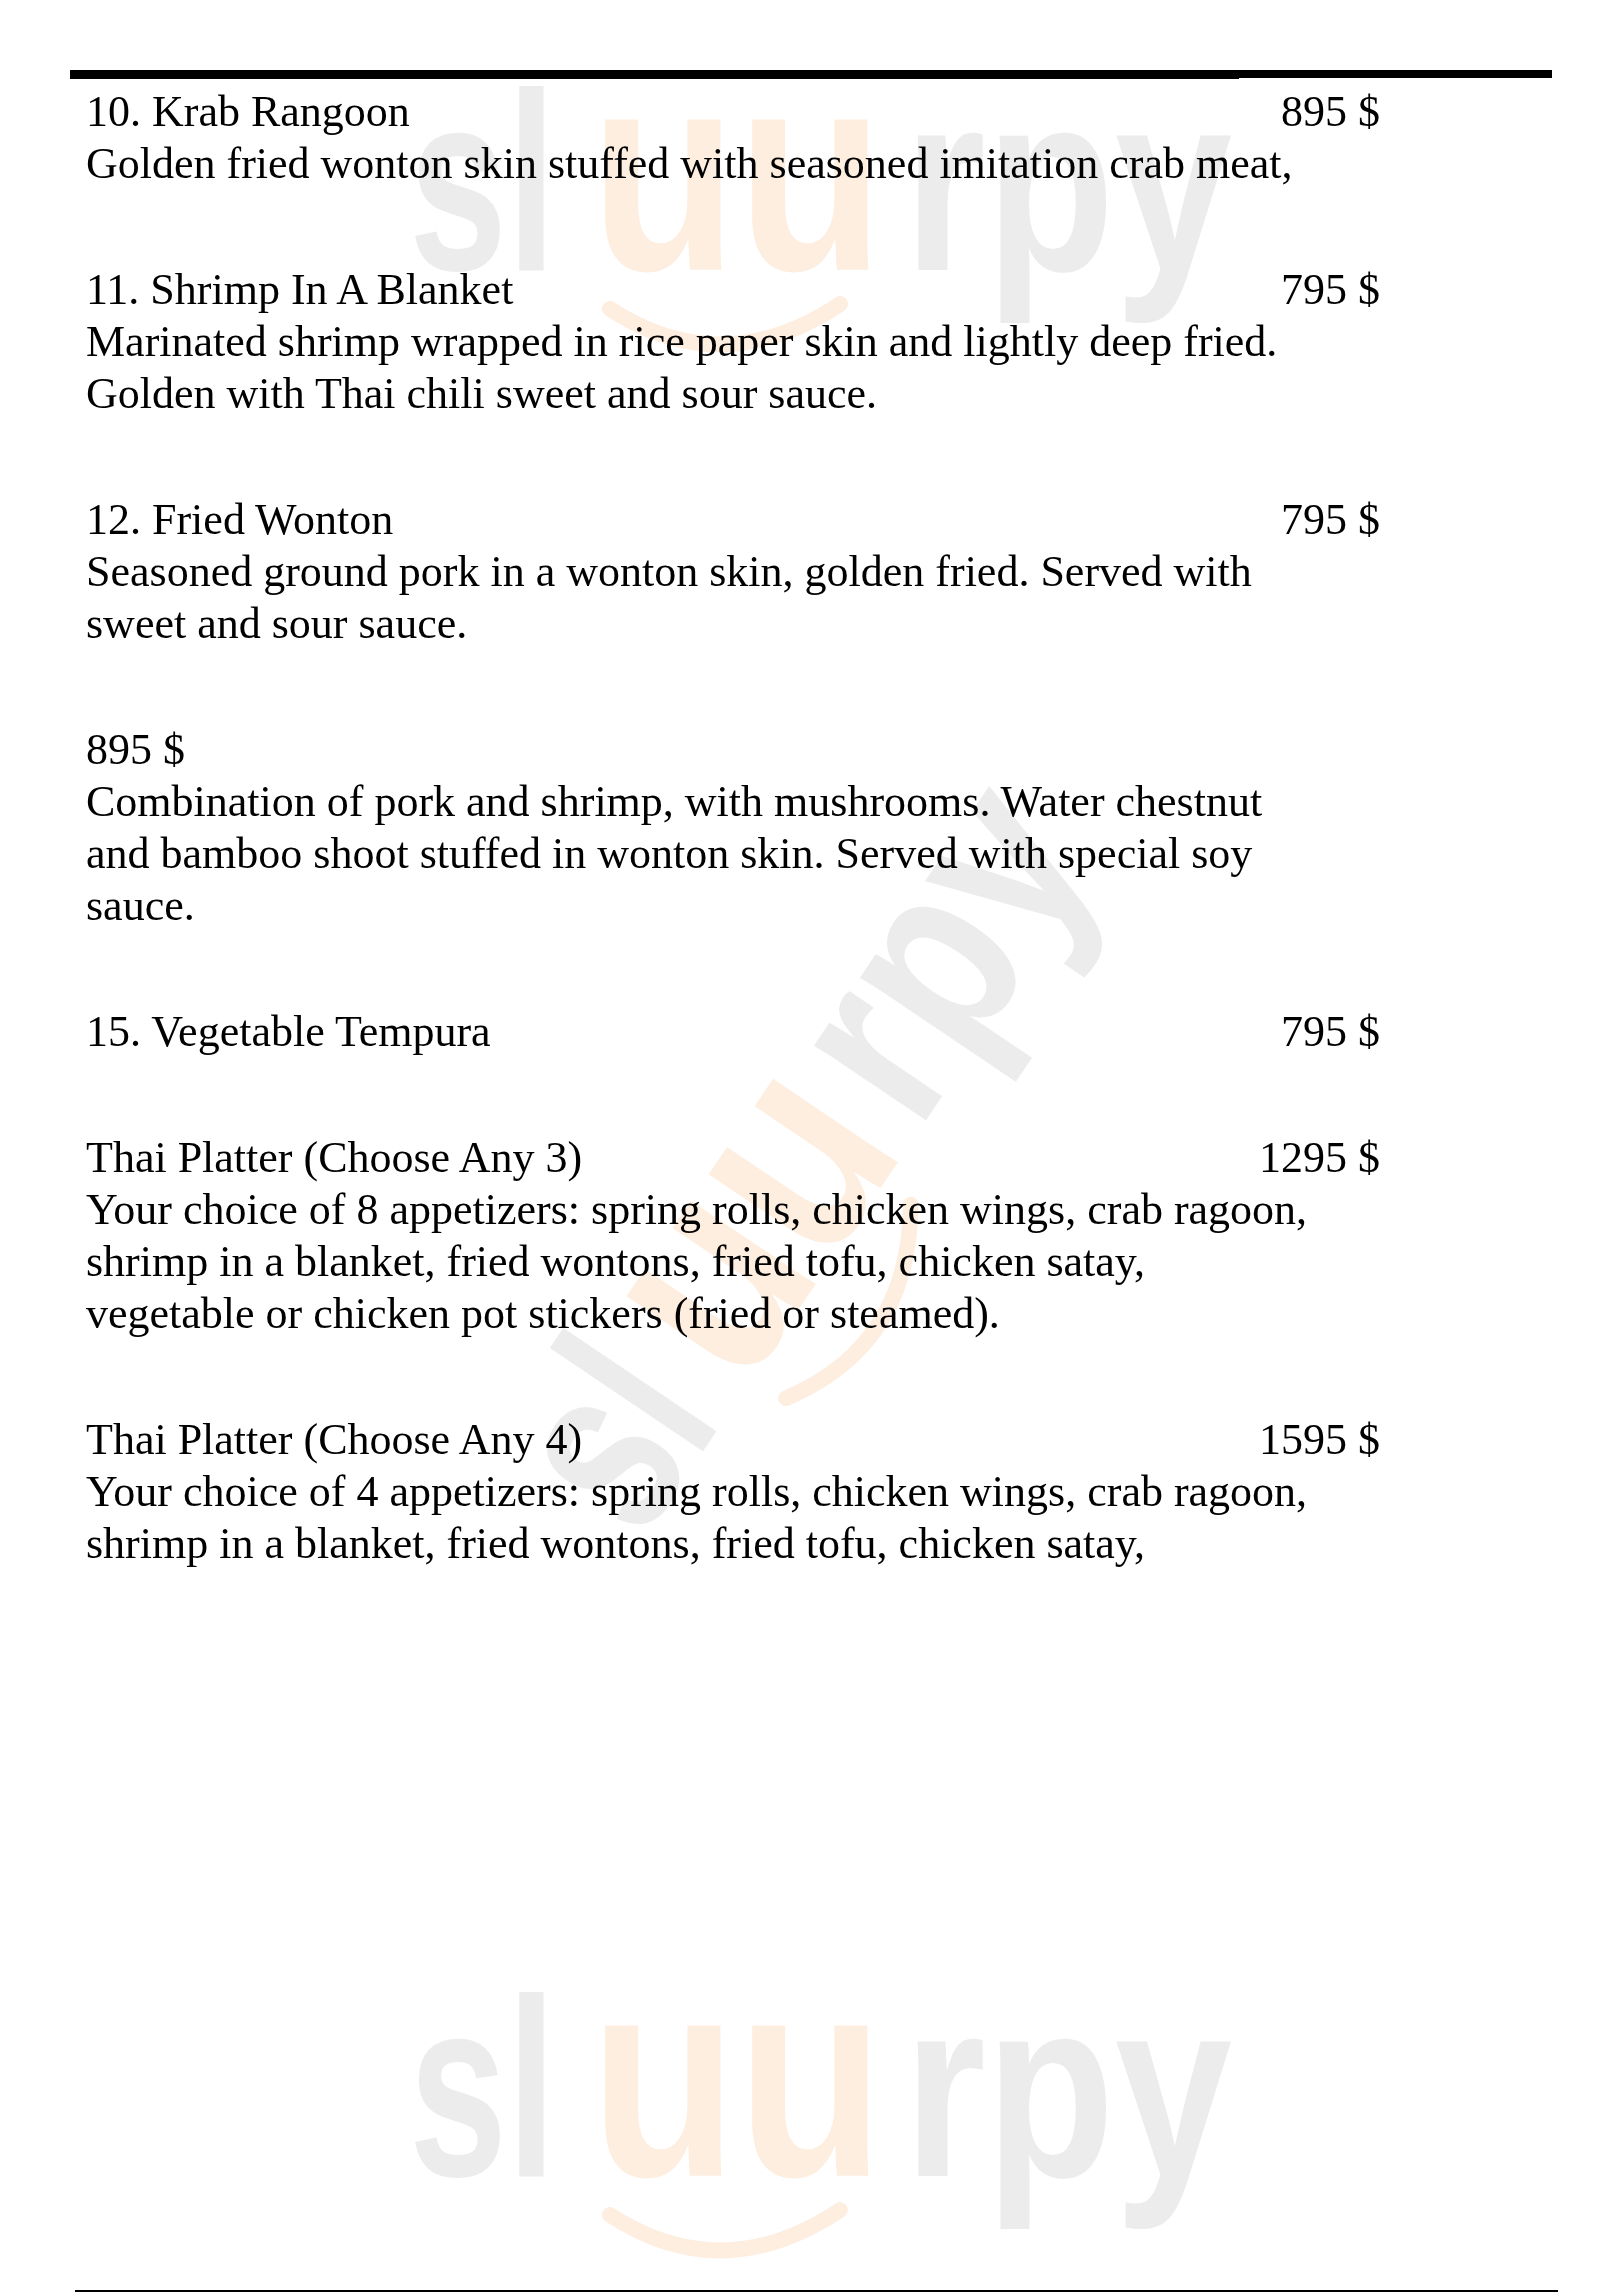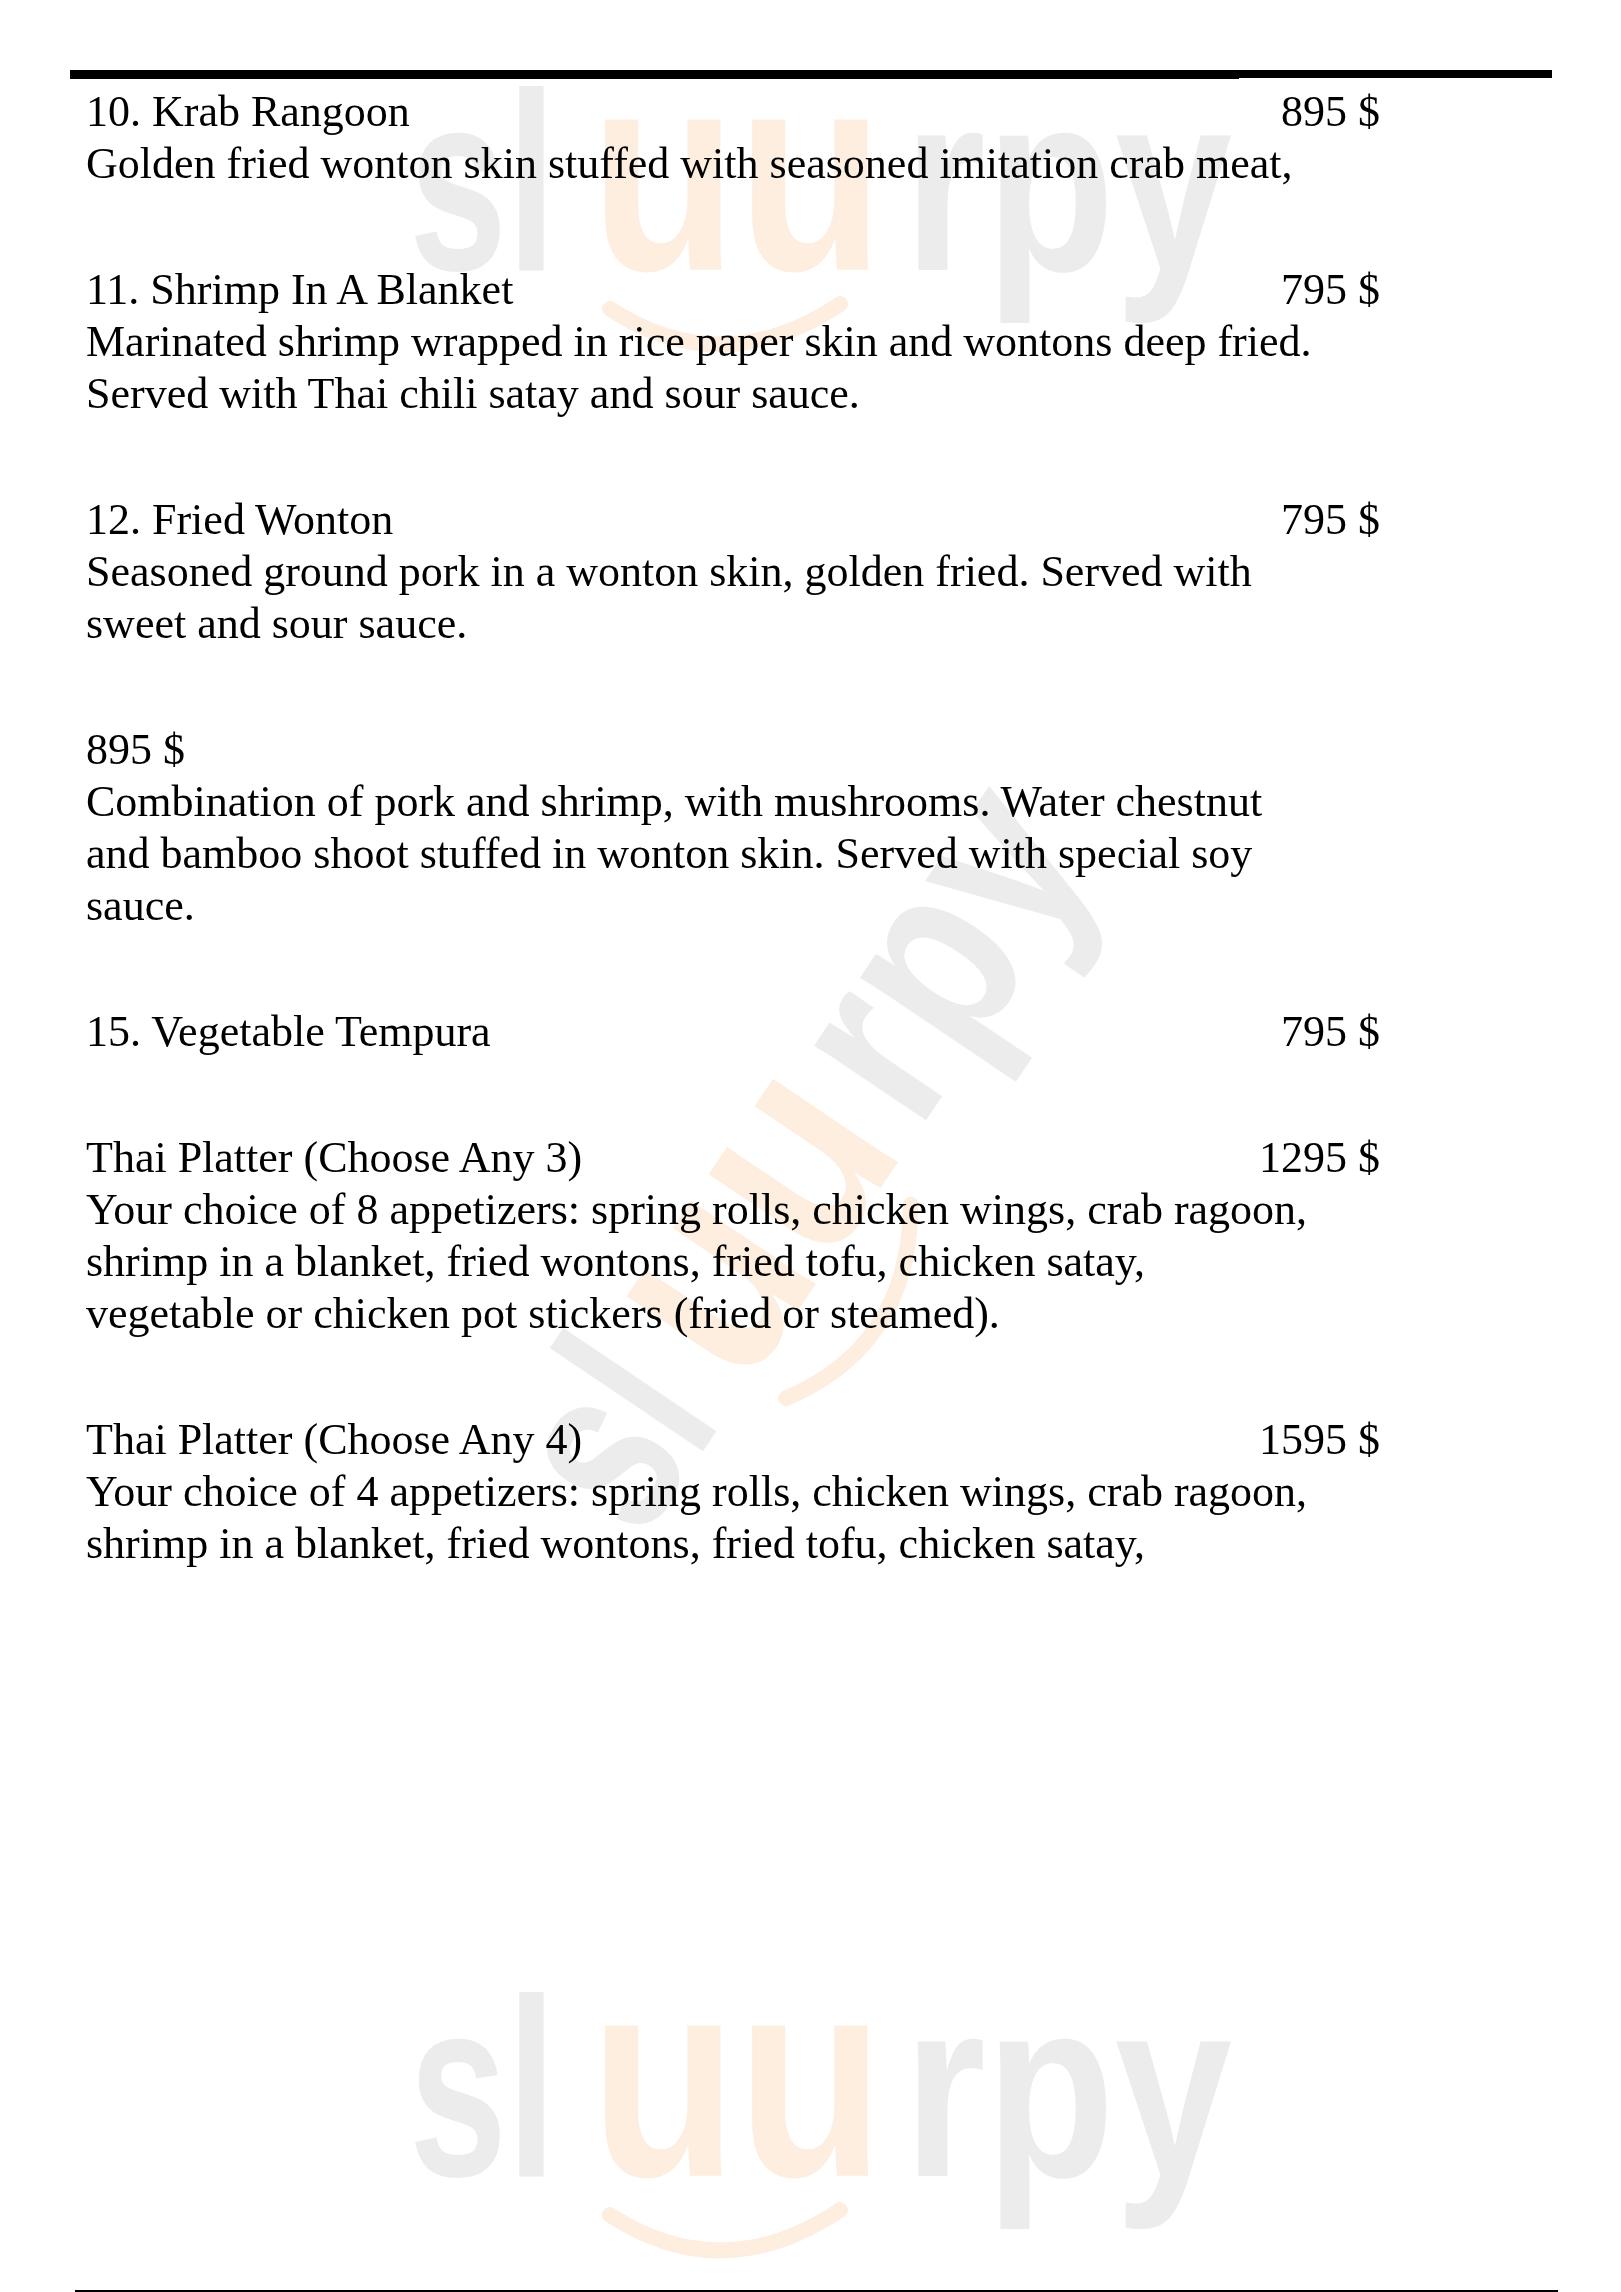--- a/index.html
+++ b/index.html
@@ -65,22 +65,22 @@
       <span class="price">895 $</span>
     </div>
     <span class="desc-line">Golden fried wonton skin stuffed with seasoned imitation crab meat,</span>
   </div>
 
   <div class="item">
     <div class="row">
       <span class="name">11. Shrimp In A Blanket</span>
       <span class="price">795 $</span>
     </div>
-    <span class="desc-line">Marinated shrimp wrapped in rice paper skin and wontons deep fried.</span>
-    <span class="desc-line">Served with Thai chili satay and sour sauce.</span>
+    <span class="desc-line">Marinated shrimp wrapped in rice paper skin and lightly deep fried.</span>
+    <span class="desc-line">Golden with Thai chili sweet and sour sauce.</span>
   </div>
 
   <div class="item">
     <div class="row">
       <span class="name">12. Fried Wonton</span>
       <span class="price">795 $</span>
     </div>
     <span class="desc-line">Seasoned ground pork in a wonton skin, golden fried. Served with</span>
     <span class="desc-line">sweet and sour sauce.</span>
   </div>

